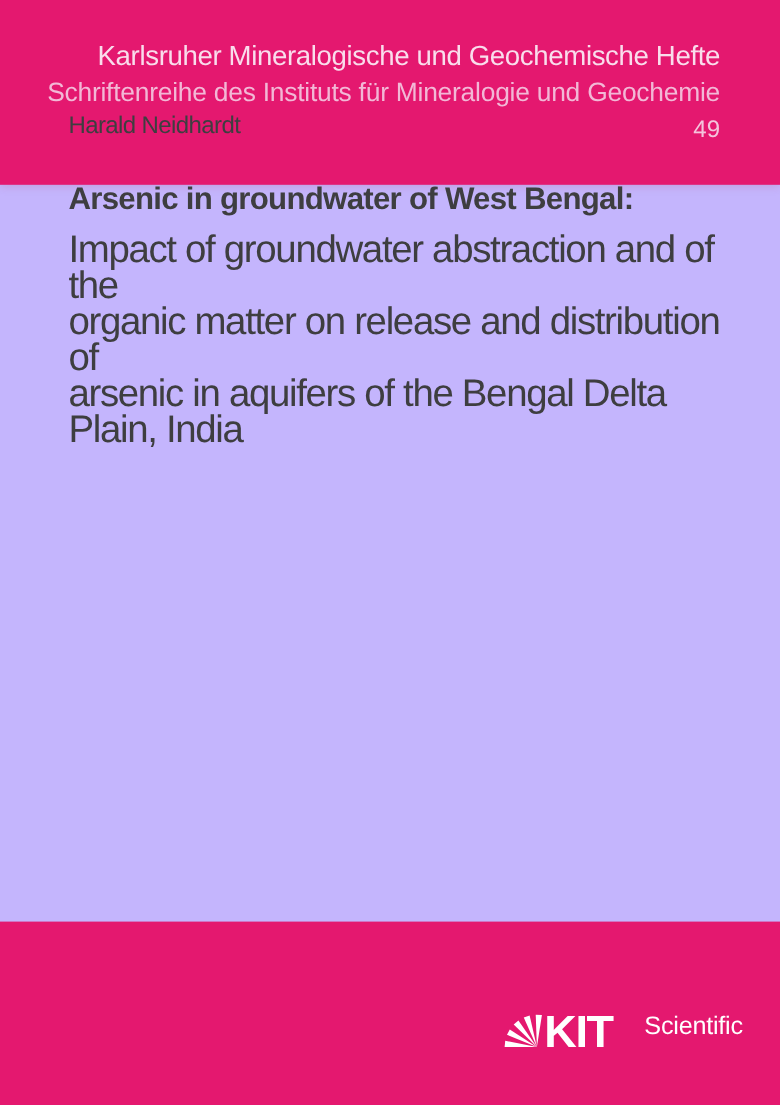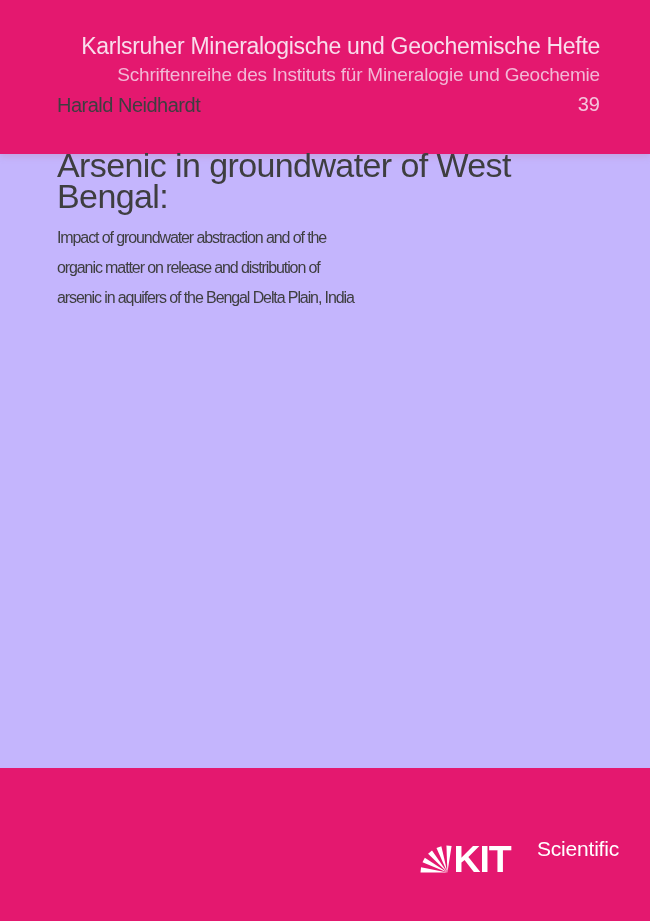--- a/index.html
+++ b/index.html
@@ -24,21 +24,21 @@
     text-align: right;
     padding: 33px 50px 0 0;
     box-shadow: 0 3px 6px rgba(190, 120, 160, 0.28);
   }
   .series-title {
     font-size: 23px;
     letter-spacing: -0.3px;
     color: #f9ddec;
   }
   .series-subtitle {
-    font-size: 19px;
+    font-size: 22px;
     letter-spacing: -0.2px;
     color: #f2b8d6;
     margin-top: 4px;
   }
   .series-issue {
     font-size: 20px;
     color: #f4c4dc;
     margin-top: 7px;
   }
 
@@ -50,46 +50,46 @@
     width: 565px;
     color: #3e3e40;
   }
   .author {
     padding-top: 94px;
     font-size: 20px;
     letter-spacing: -0.5px;
   }
   .book-title {
     margin-top: 33px;
-    font-size: 34px;
-    font-weight: normal;
+    font-size: 26px;
+    font-weight: bold;
     line-height: 31px;
     letter-spacing: -0.6px;
   }
   .book-subtitle {
     margin-top: 11px;
-    font-size: 16px;
+    font-size: 32px;
     line-height: 30px;
     letter-spacing: -1.1px;
   }
 
   
   .bottom-band {
     position: absolute;
     left: 0; bottom: 0;
     width: 100%;
     height: 153px;
     background: #e4186f;
   }
   .logo-row {
     position: absolute;
     top: 74px;
     right: 31px;
     display: flex;
-    align-items: flex-start;
+    align-items: center;
     gap: 22px;
   }
   .kit-mark {
     display: block;
     width: 96px;
     height: 28px;
     margin-top: 3px;
   }
   .pub-name {
     color: #ffffff;
@@ -101,21 +101,21 @@
   }
 </style>
 </head>
 <body>
 
 <div class="page">
 
   <header class="top-band">
     <div class="series-title">Karlsruher Mineralogische und Geochemische Hefte</div>
     <div class="series-subtitle">Schriftenreihe des Instituts für Mineralogie und Geochemie</div>
-    <div class="series-issue">39</div>
+    <div class="series-issue">49</div>
   </header>
 
   <main class="content">
     <div class="author">Harald Neidhardt</div>
 
     <div class="book-title">
       <div>Arsenic in groundwater of West Bengal:</div>
     </div>
 
     <div class="book-subtitle">

